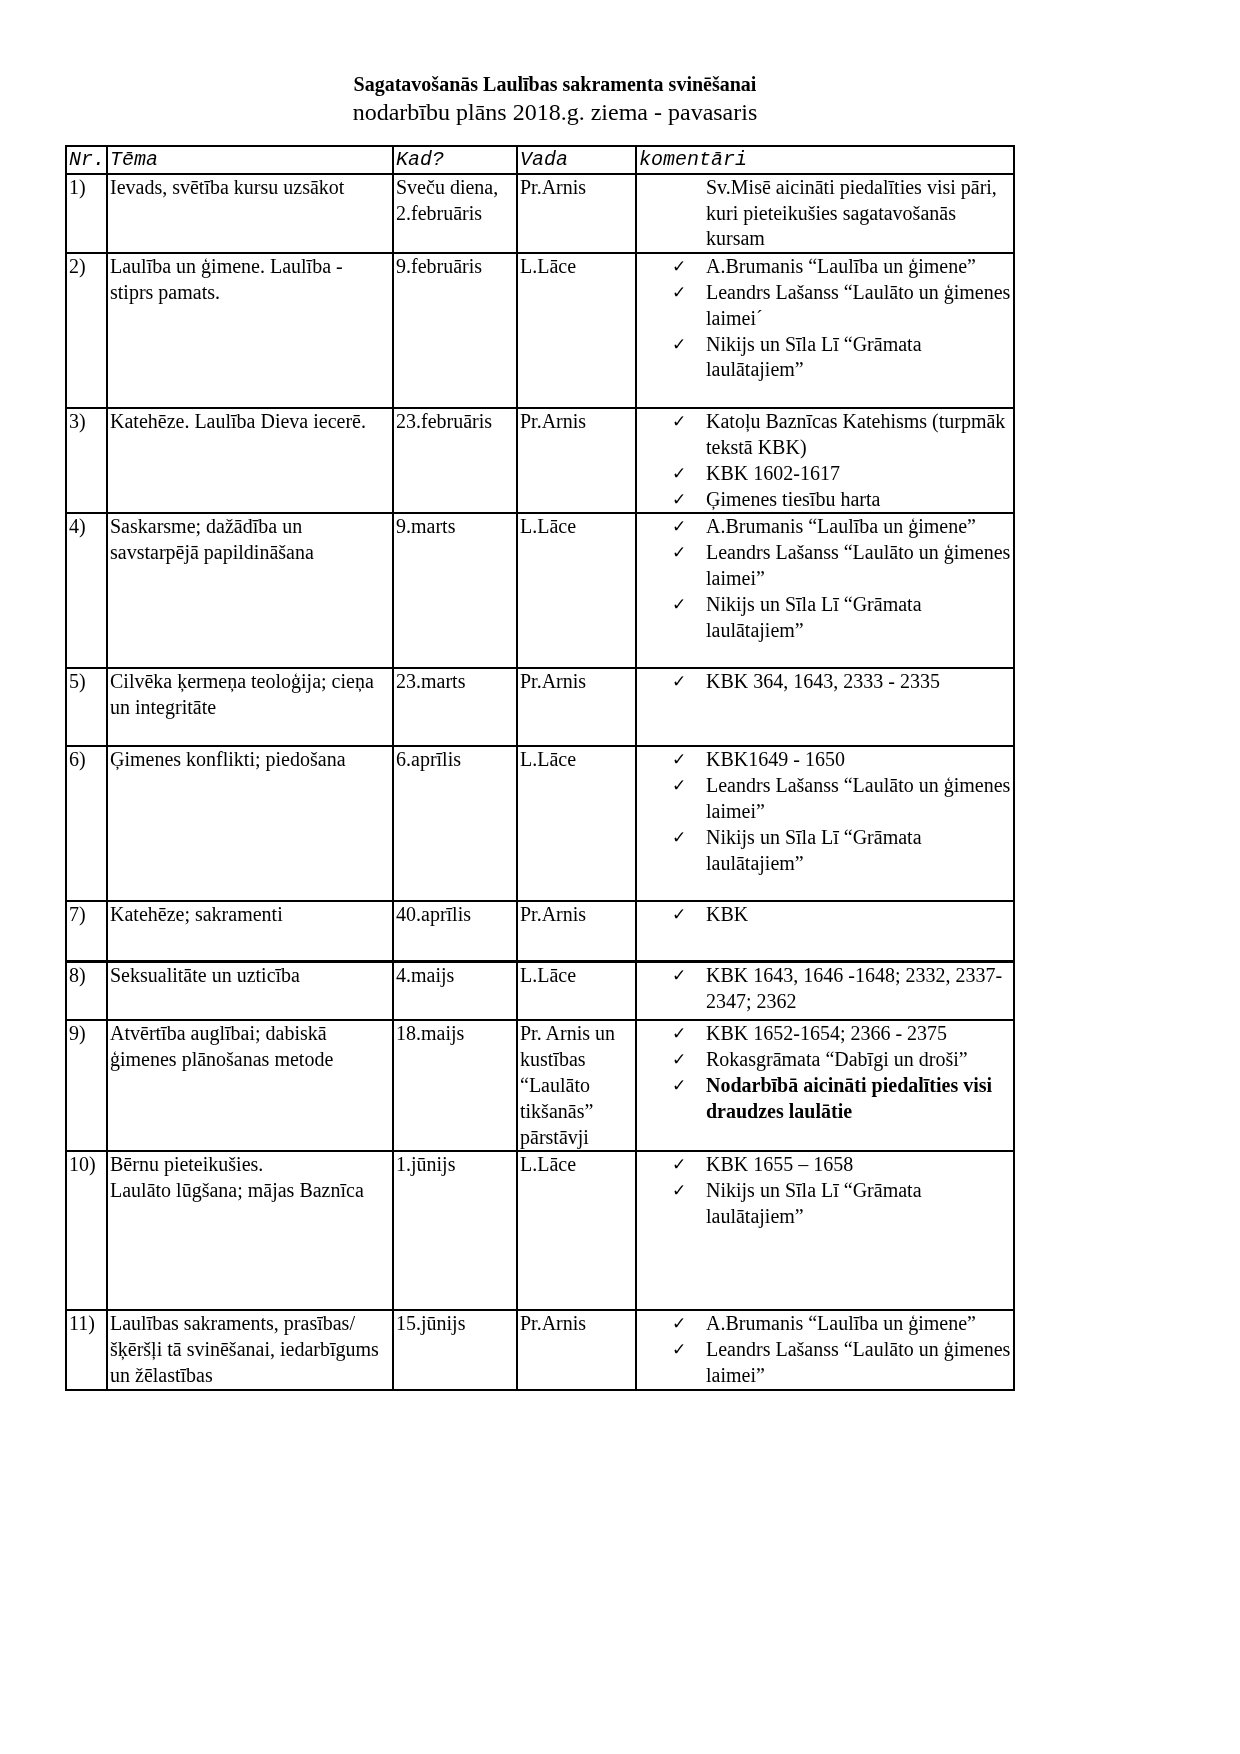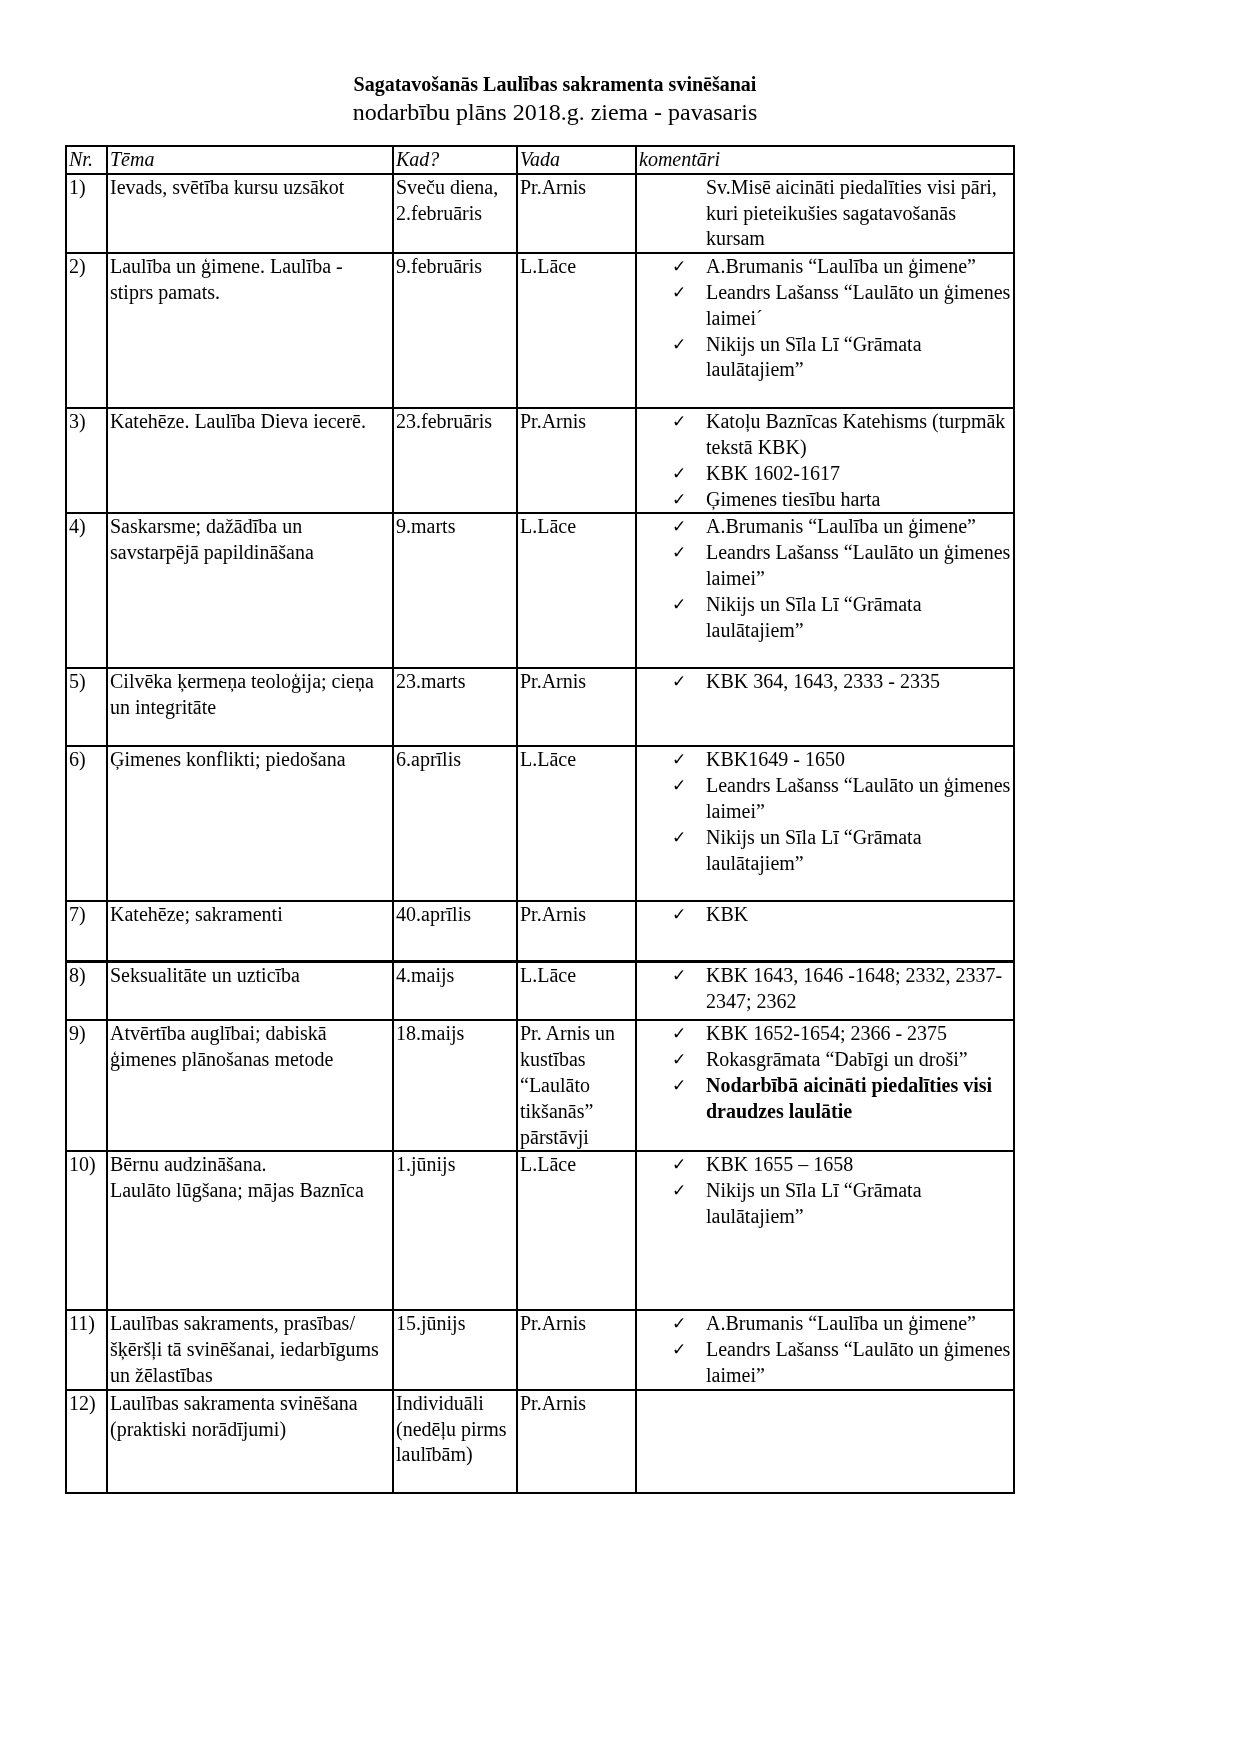--- a/index.html
+++ b/index.html
@@ -11,21 +11,21 @@
   .title { top: 72px; font-weight: bold; font-size: 20px; line-height: 24px; }
   .subtitle { top: 100px; font-size: 24px; line-height: 24px; }
   table.plan {
     position: absolute; left: 65px; top: 145px;
     border-collapse: collapse; table-layout: fixed; width: 948px;
     font-size: 20px; line-height: 25.8px;
   }
   table.plan td, table.plan th {
     border: 2px solid #000; vertical-align: top; padding: 0 2px; text-align: left; font-weight: normal;
   }
-  table.plan th { font-style: italic; }
+  table.plan th { font-style: italic; font-family: Liberation Mono, monospace; }
   col.c-nr { width: 41px; } col.c-tema { width: 286px; } col.c-kad { width: 124px; }
   col.c-vada { width: 119px; } col.c-kom { width: 378px; }
   tr.h-head { height: 27px; }
   tr.h1 { height: 78px; } tr.h2 { height: 155px; } tr.h3 { height: 104px; }
   tr.h4 { height: 155px; } tr.h5 { height: 78px; } tr.h6 { height: 155px; }
   tr.h7 { height: 60px; } tr.h8 { height: 59px; } tr.h9 { height: 129px; }
   tr.h10 { height: 159px; } tr.h11 { height: 78px; } tr.h12 { height: 103px; }
   tr.thick-top td { border-top-width: 3px; }
   ul.refs { list-style: none; margin: 0; padding: 0 0 0 67px; }
   ul.refs li { position: relative; }
@@ -160,21 +160,21 @@
           <ul class="refs">
             <li><span class="check">✓</span><span class="ref-text">KBK 1652-1654; 2366 - 2375</span></li>
             <li><span class="check">✓</span><span class="ref-text">Rokasgrāmata “Dabīgi un droši”</span></li>
             <li class="emph"><span class="check">✓</span><span class="ref-text">Nodarbībā aicināti piedalīties visi draudzes laulātie</span></li>
           </ul>
         </td>
       </tr>
       <tr class="h10">
         <td>10)</td>
         <td>
-          <div>Bērnu audzināšana.</div>
+          <div>Bērnu pieteikušies.</div>
           <div>Laulāto lūgšana; mājas Baznīca</div>
         </td>
         <td>1.jūnijs</td>
         <td>L.Lāce</td>
         <td>
           <ul class="refs">
             <li><span class="check">✓</span><span class="ref-text">KBK 1655 – 1658</span></li>
             <li><span class="check">✓</span><span class="ref-text">Nikijs un Sīla Lī “Grāmata laulātajiem”</span></li>
           </ul>
         </td>
@@ -184,21 +184,14 @@
         <td>Laulības sakraments, prasības/ šķēršļi tā svinēšanai, iedarbīgums un žēlastības</td>
         <td>15.jūnijs</td>
         <td>Pr.Arnis</td>
         <td>
           <ul class="refs">
             <li><span class="check">✓</span><span class="ref-text">A.Brumanis “Laulība un ģimene”</span></li>
             <li><span class="check">✓</span><span class="ref-text">Leandrs Lašanss “Laulāto un ģimenes laimei”</span></li>
           </ul>
         </td>
       </tr>
-      <tr class="h12">
-        <td>12)</td>
-        <td>Laulības sakramenta svinēšana (praktiski norādījumi)</td>
-        <td>Individuāli (nedēļu pirms laulībām)</td>
-        <td>Pr.Arnis</td>
-        <td></td>
-      </tr>
     </tbody>
 </table>
 
 </body></html>

